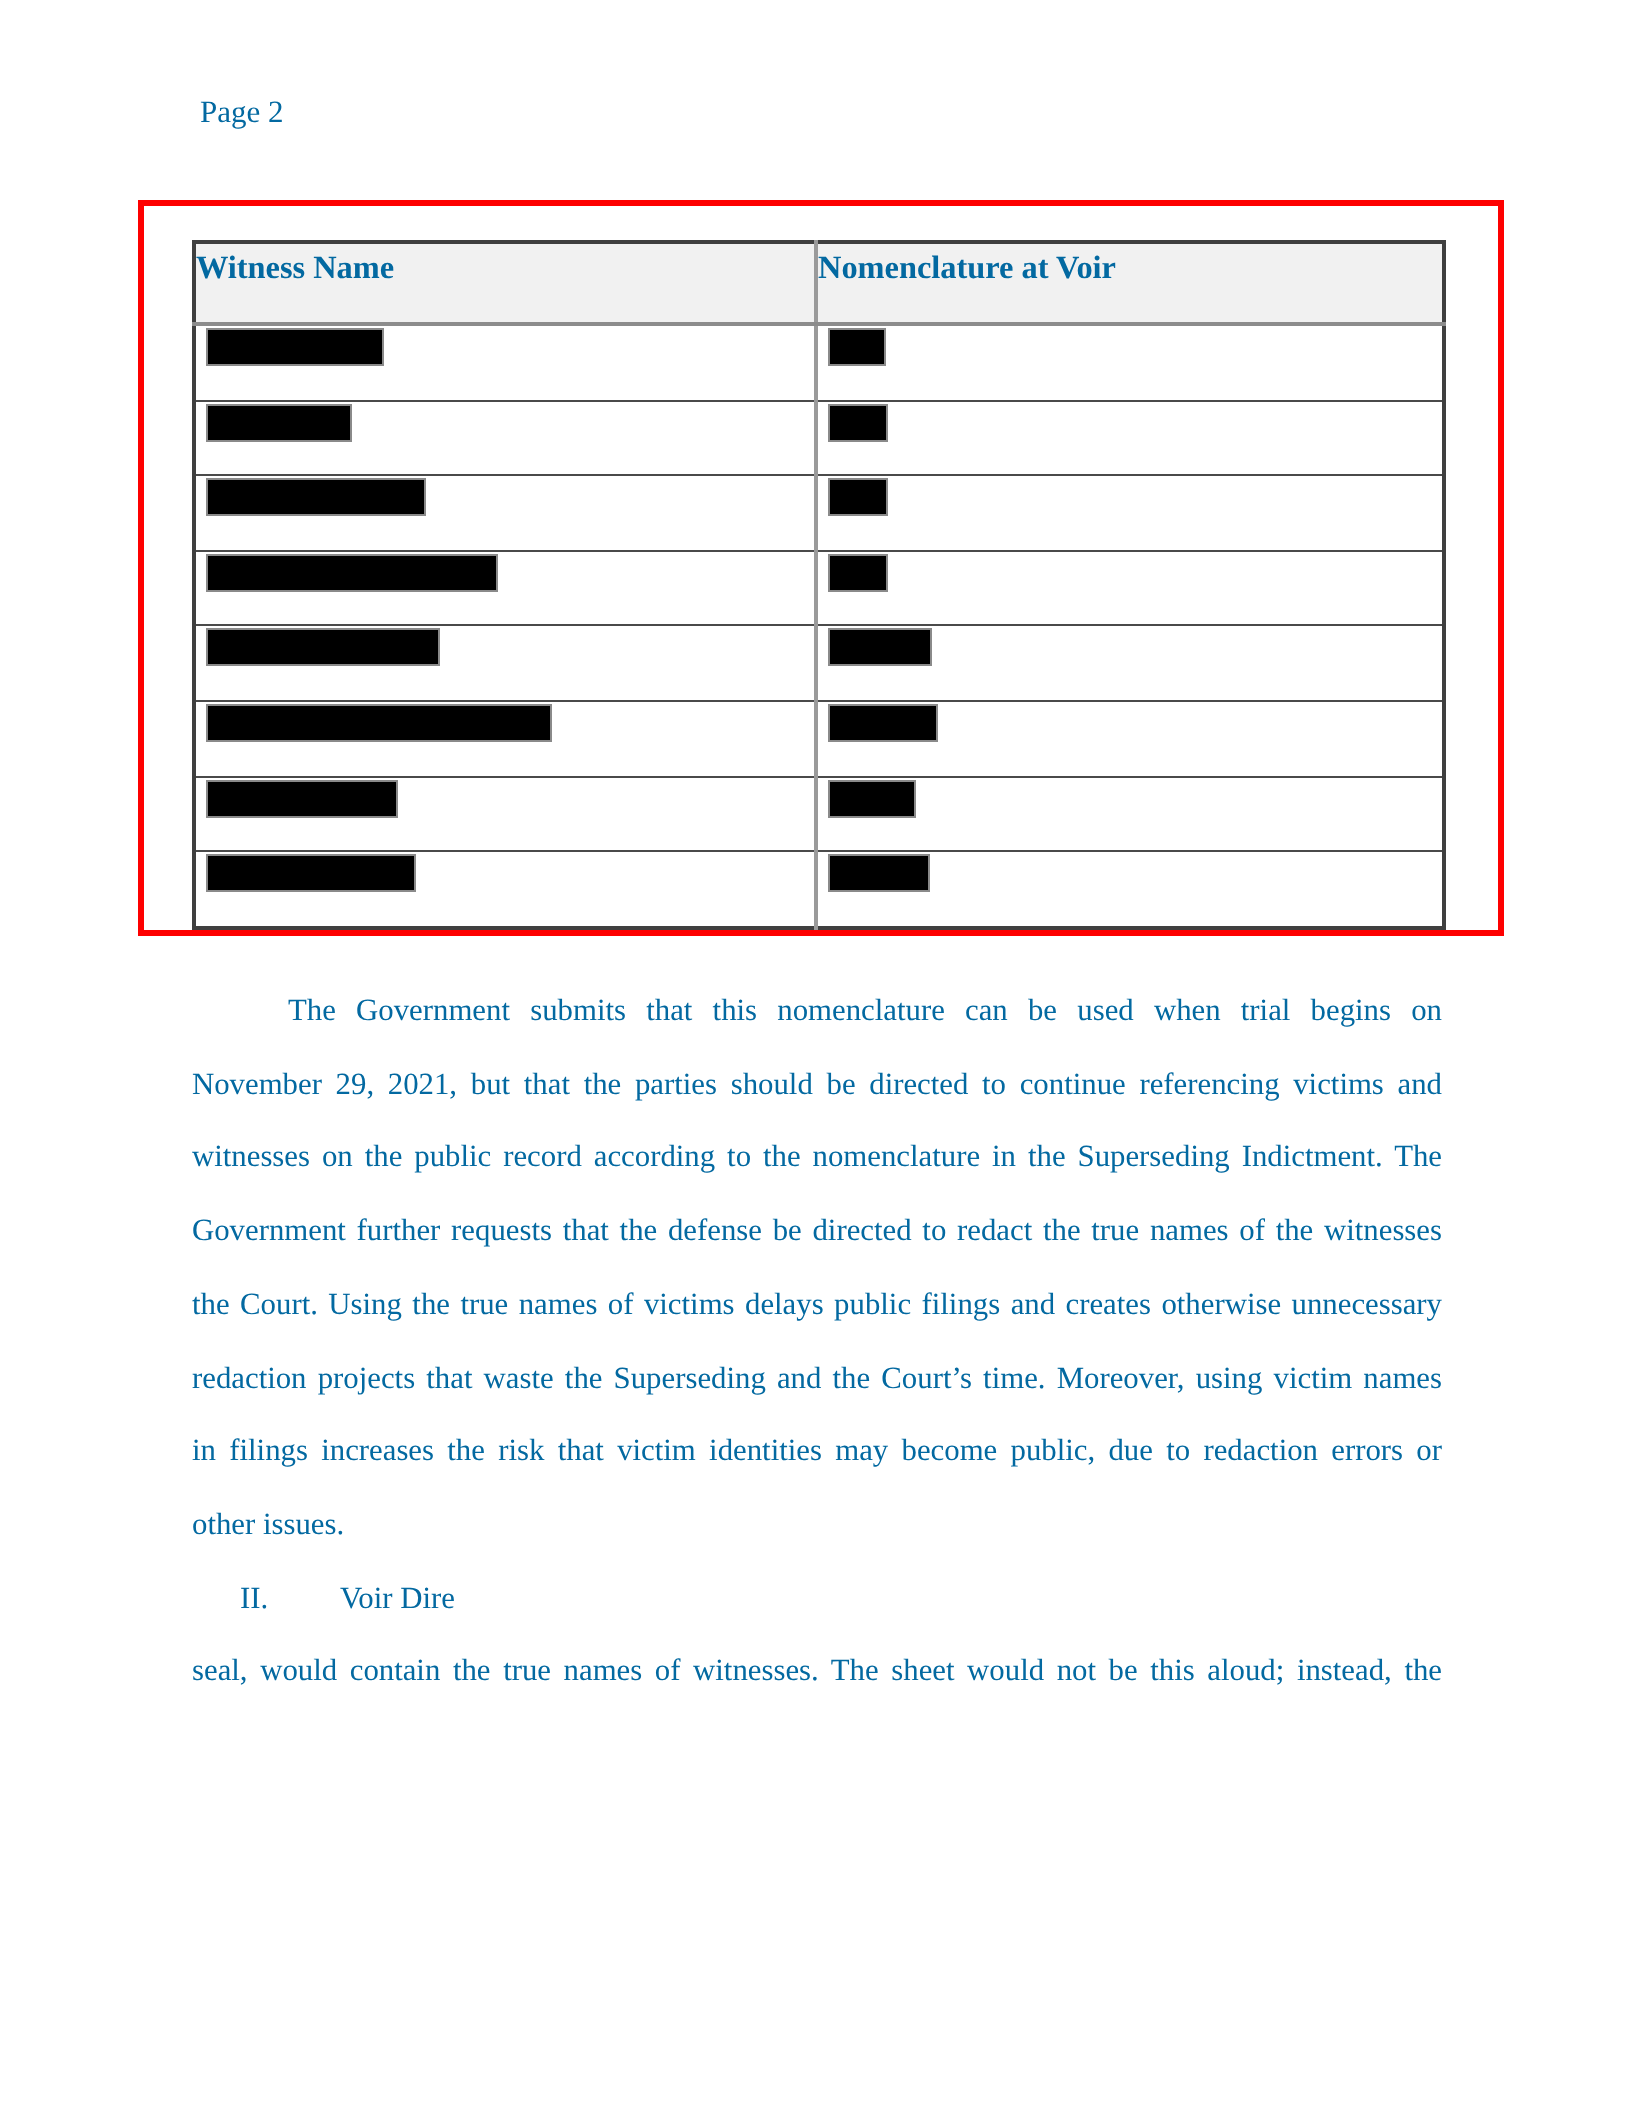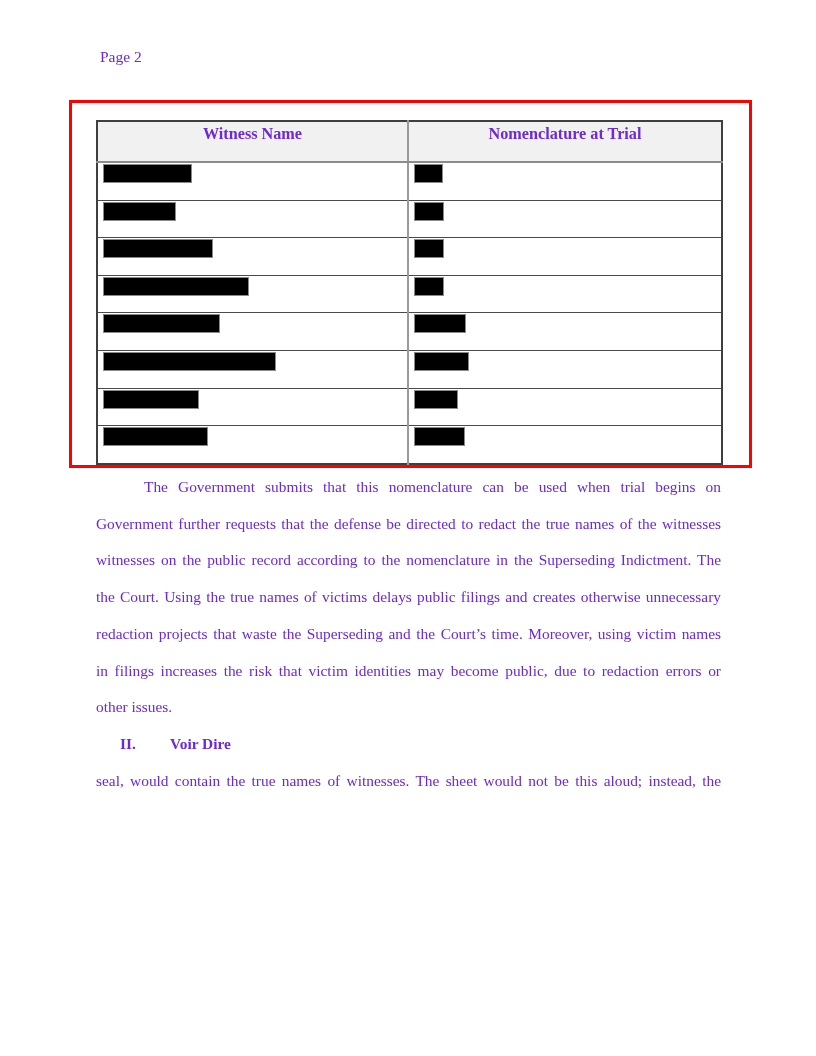--- a/index.html
+++ b/index.html
@@ -2,21 +2,21 @@
 <html><head>
 <meta charset="utf-8">
 <style>
   html, body { margin: 0; padding: 0; background: #ffffff; }
   .page {
     position: relative;
     width: 816px;
     height: 1056px;
     background: #ffffff;
     font-family: "Liberation Serif", serif;
-    color: #6d28d9;
+    color: #0369a1;
     overflow: hidden;
   }
   .page-number {
     position: absolute;
     left: 100px;
     top: 48px;
     font-size: 15.5px;
   }
   .annotation-rect {
     position: absolute;
@@ -36,21 +36,21 @@
     border-collapse: collapse;
     table-layout: fixed;
     border: 2px solid #3f3f3f;
   }
   .witness-table th {
     background: #f1f1f1;
     border-top: 2px solid #3f3f3f;
     border-bottom: 2px solid #8c8c8c;
     font-size: 16.2px;
     font-weight: bold;
-    text-align: center;
+    text-align: left;
     vertical-align: top;
     height: 36px;
     padding: 3px 0 0 0;
   }
   .witness-table th:first-child { border-right: 2px solid #9a9a9a; }
   .witness-table td {
     border-top: 1.6px solid #4a4a4a;
     border-bottom: 1.6px solid #4a4a4a;
     height: 35.6px;
     vertical-align: top;
@@ -59,52 +59,52 @@
   .witness-table td:first-child { border-right: 2px solid #9a9a9a; }
   .redaction-bar {
     height: 19px;
     background: #000000;
     box-sizing: border-box;
     border: 1px solid #8a8a8a;
   }
   .body-text {
     position: absolute;
     left: 96px;
-    top: 469px;
+    top: 488px;
     width: 625px;
     font-size: 15.4px;
     line-height: 36.7px;
   }
   .line {
     text-align: justify;
     text-align-last: justify;
   }
   .line.first-line { text-indent: 48px; }
   .line.last-line { text-align: center; text-align-last: left; }
-  .heading-line { font-weight: bold; text-align: left; text-align-last: left; }
+  .heading-line { font-weight: normal; text-align: left; text-align-last: left; }
   .heading-num { display: inline-block; margin-left: 24px; width: 50px; }
 </style>
 </head>
 <body>
 
 <div class="page">
 
   <div class="page-number">Page 2</div>
 
   <div class="annotation-rect"></div>
 
   <table class="witness-table">
     <colgroup>
       <col style="width:311px">
       <col style="width:314px">
     </colgroup>
     <thead>
       <tr>
         <th>Witness Name</th>
-        <th>Nomenclature at Trial</th>
+        <th>Nomenclature at Voir</th>
       </tr>
     </thead>
     <tbody>
         <tr>
           <td>
             <div class="redaction-bar" style="width: 89px;"></div>
           </td>
           <td>
             <div class="redaction-bar" style="width: 29px;"></div>
           </td>
@@ -164,22 +164,23 @@
           <td>
             <div class="redaction-bar" style="width: 51px;"></div>
           </td>
         </tr>
       </tbody>
   </table>
 
   <div class="body-text">
     <div>
         <div class="line first-line">The Government submits that this nomenclature can be used when trial begins on</div>
+        <div class="line">November 29, 2021, but that the parties should be directed to continue referencing victims and</div>
+        <div class="line">witnesses on the public record according to the nomenclature in the Superseding Indictment.  The</div>
         <div class="line">Government further requests that the defense be directed to redact the true names of the witnesses</div>
-        <div class="line">witnesses on the public record according to the nomenclature in the Superseding Indictment.  The</div>
         <div class="line">the Court.  Using the true names of victims delays public filings and creates otherwise unnecessary</div>
         <div class="line">redaction projects that waste the Superseding and the Court’s time.  Moreover, using victim names</div>
         <div class="line">in filings increases the risk that victim identities may become public, due to redaction errors or</div>
         <div class="line last-line">other issues.</div>
       </div>
     <div class="line heading-line">
       <span class="heading-num">II.</span><span>Voir Dire</span>
     </div>
     <div>
         <div class="line">seal, would contain the true names of witnesses.  The sheet would not be this aloud; instead, the</div>

